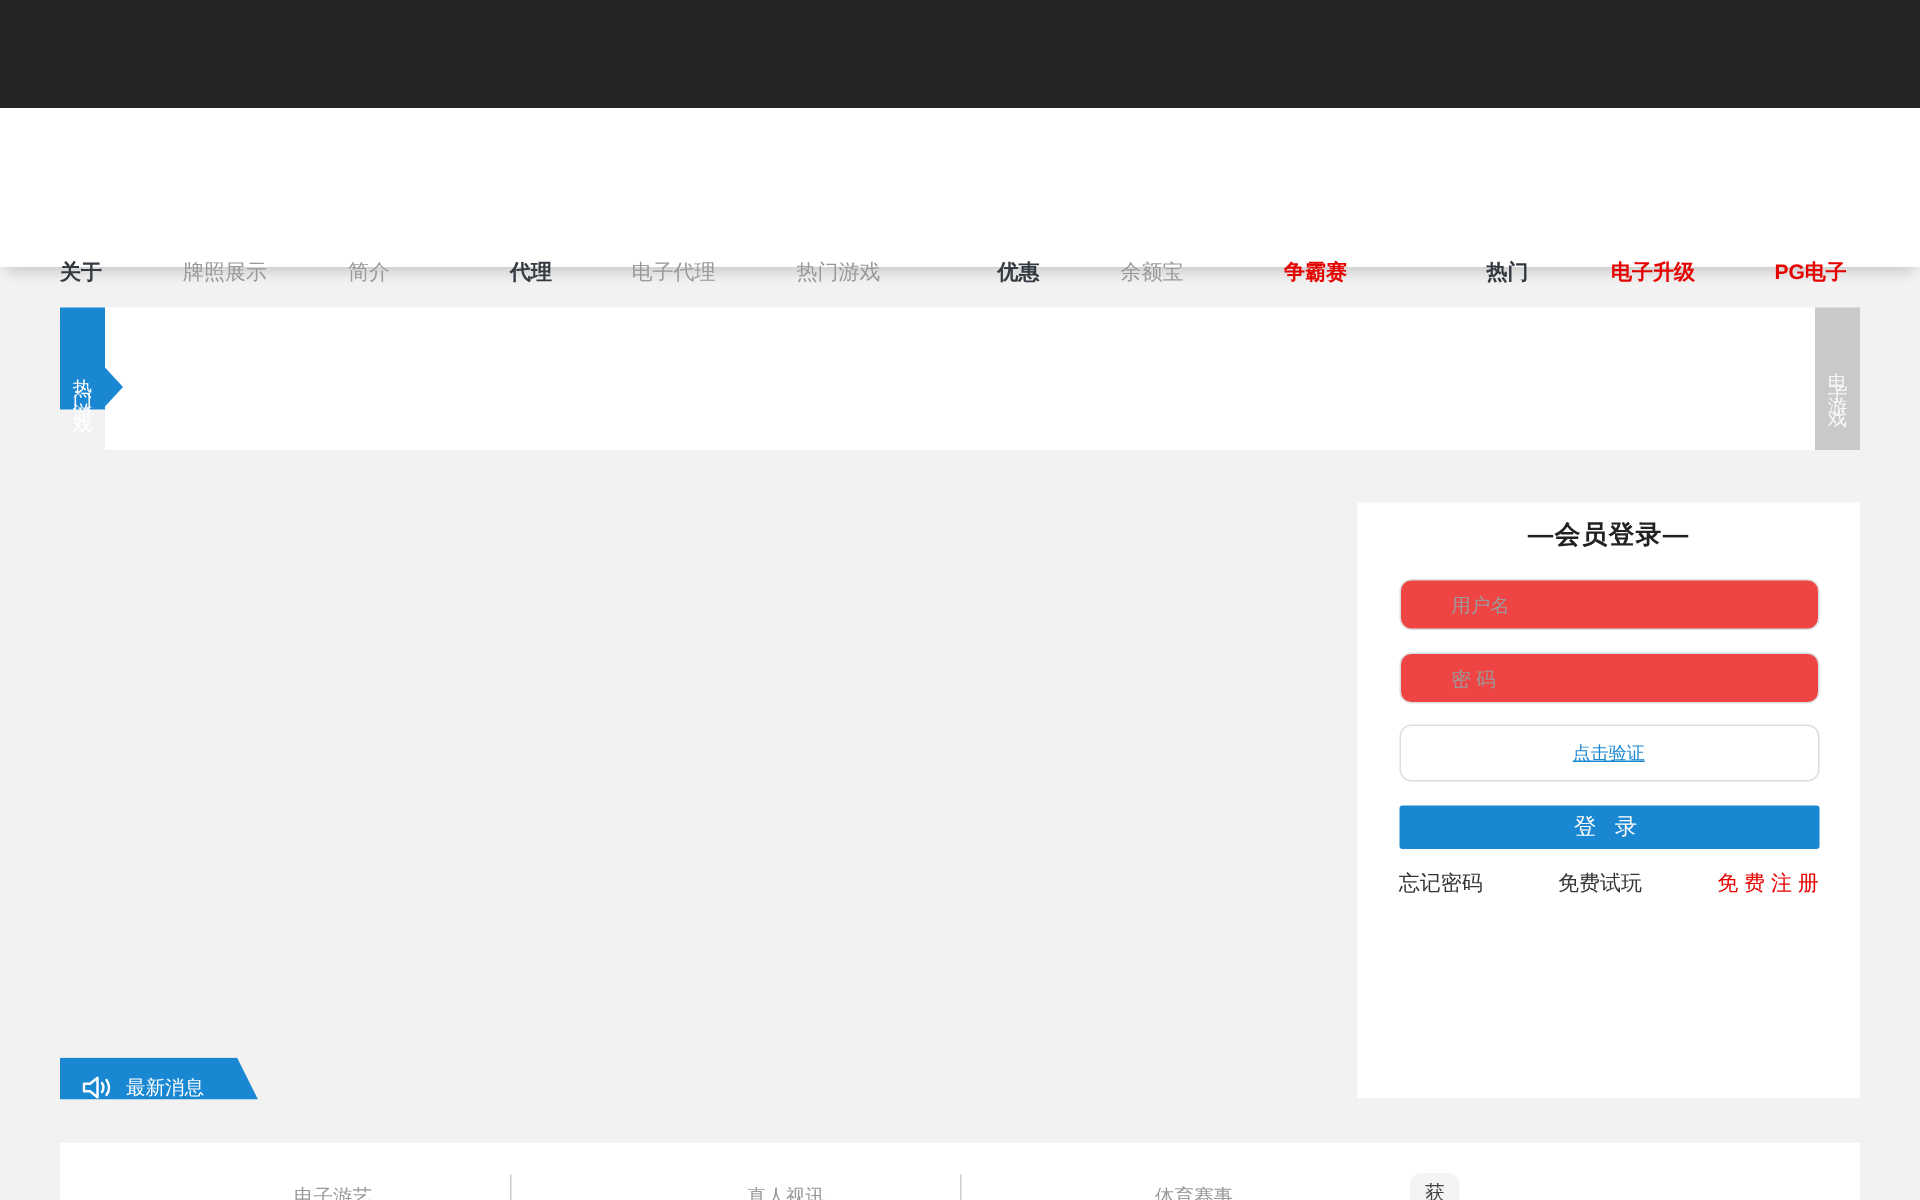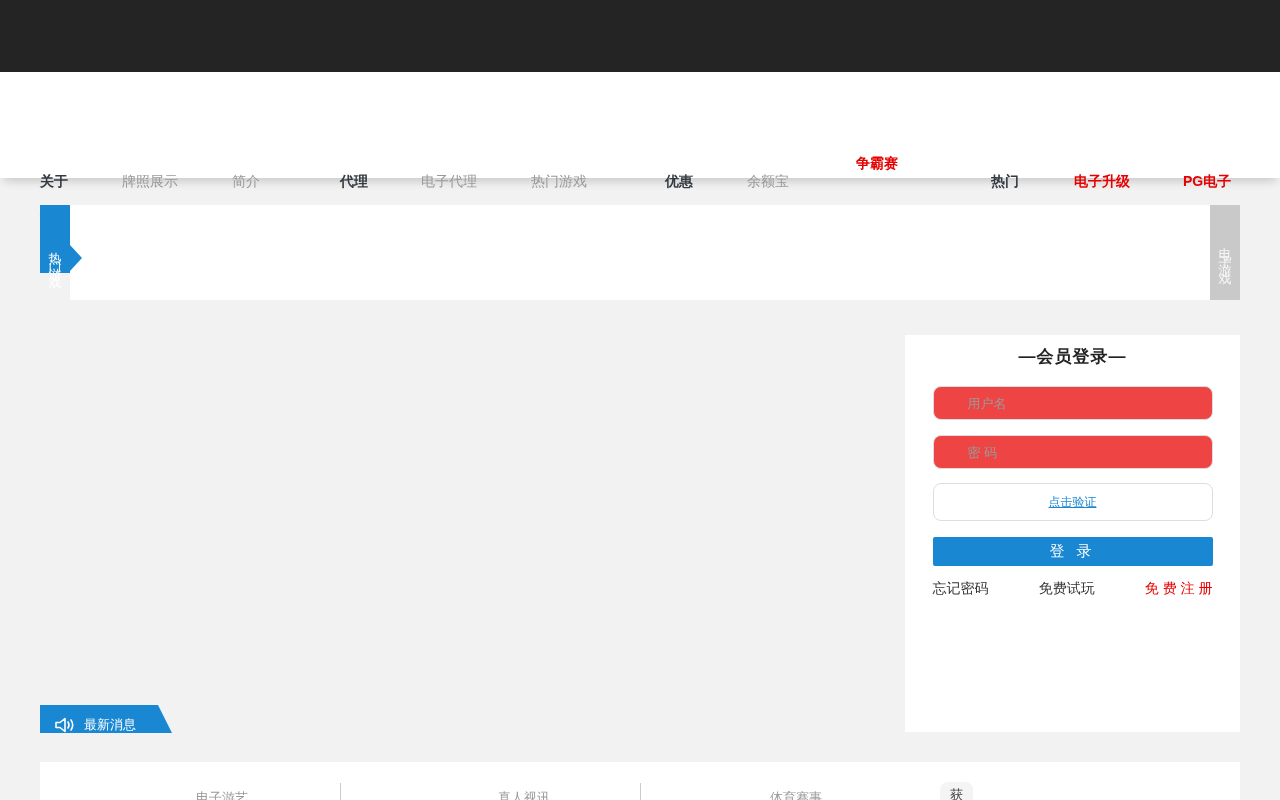--- a/index.html
+++ b/index.html
@@ -175,21 +175,21 @@
 
 <div class="navbar">
   <span class="nav-item dark" style="left:40px;  top:99px;">关于</span>
   <span class="nav-item gray" style="left:122px; top:99px;">牌照展示</span>
   <span class="nav-item gray" style="left:232px; top:99px;">简介</span>
   <span class="nav-item dark" style="left:340px; top:99px;">代理</span>
   <span class="nav-item gray" style="left:421px; top:99px;">电子代理</span>
   <span class="nav-item gray" style="left:531px; top:99px;">热门游戏</span>
   <span class="nav-item dark" style="left:665px; top:99px;">优惠</span>
   <span class="nav-item gray" style="left:747px; top:99px;">余额宝</span>
-  <span class="nav-item red" style="left:856px; top:81px;">争霸赛</span>
+  <span class="nav-item red" style="left:856px; top:99px;">争霸赛</span>
   <span class="nav-item dark" style="left:991px; top:99px;">热门</span>
   <span class="nav-item red" style="left:1074px;top:99px;">电子升级</span>
   <span class="nav-item red" style="left:1183px;top:99px;">PG电子</span>
 
   <span class="nav-item dark" style="left:40px;  top:132px;">手机</span>
   <span class="nav-item gray" style="left:122px; top:132px;">下载中心</span>
   <span class="nav-item gray" style="left:233px; top:132px;">APP</span>
   <span class="nav-item dark" style="left:340px; top:132px;">快速</span>
   <span class="nav-item red" style="left:475px; top:132px;">快速充值</span>
   <span class="nav-item dark" style="left:665px; top:132px;">账户</span>

